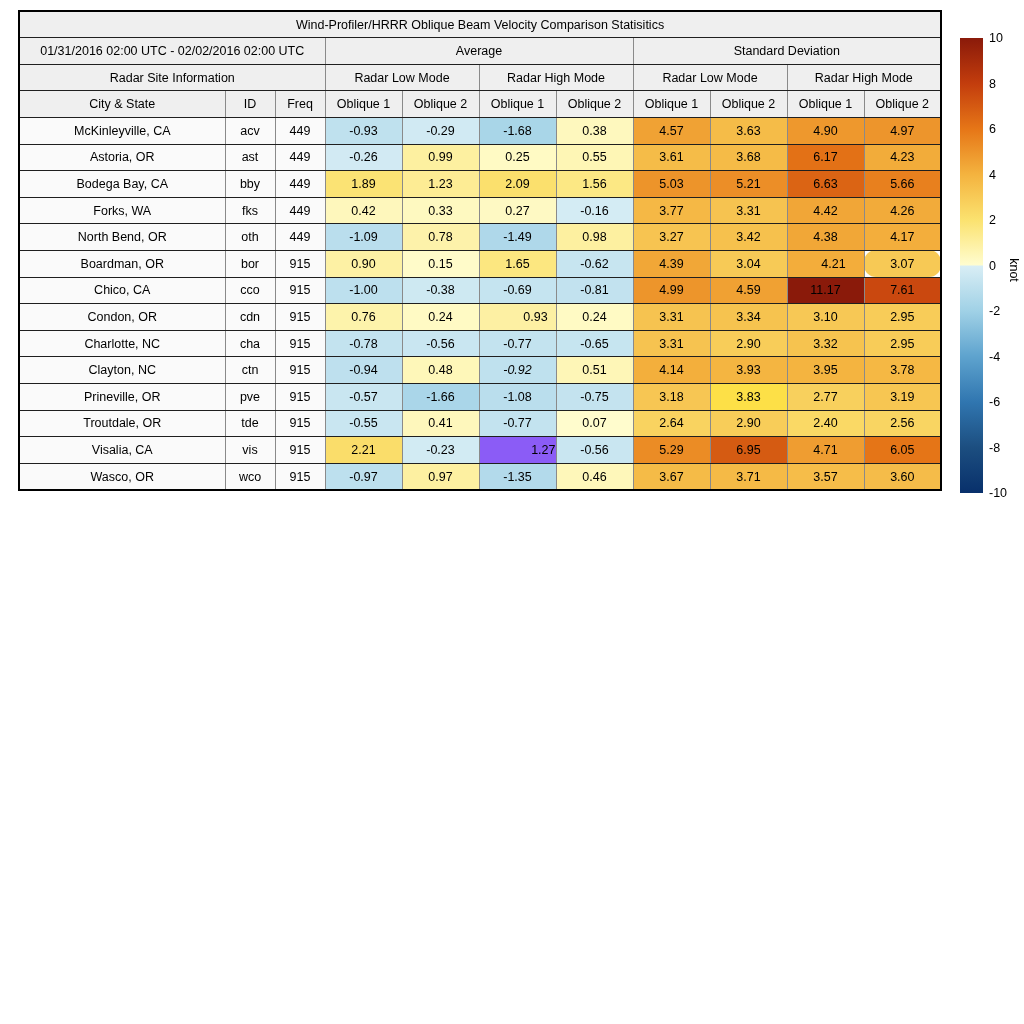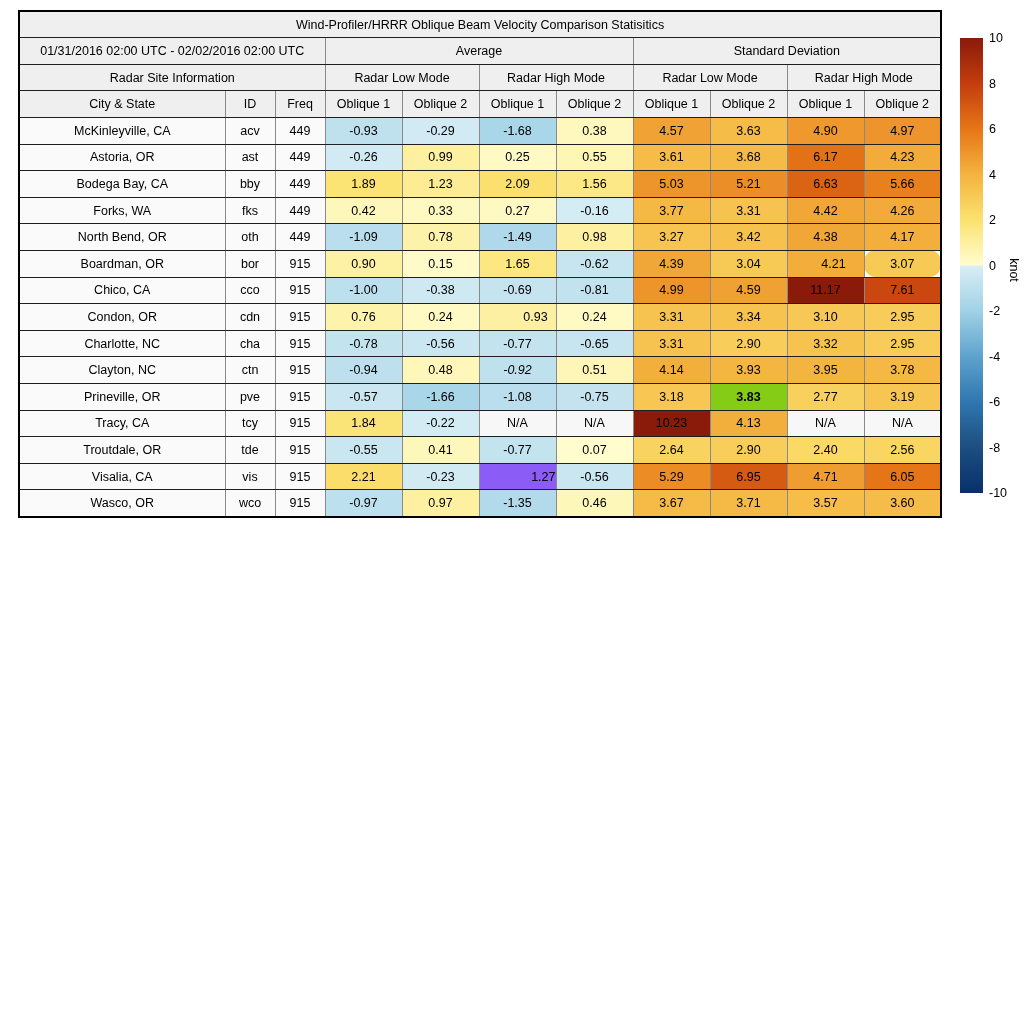--- a/index.html
+++ b/index.html
@@ -248,36 +248,23 @@
         </tr>
         <tr>
           <td class="lbl">Prineville, OR</td>
           <td class="lbl">pve</td>
           <td class="lbl">915</td>
           <td style="background: rgb(201, 230, 241);">-0.57</td>
           <td style="background: rgb(170, 214, 233);">-1.66</td>
           <td style="background: rgb(186, 222, 237);">-1.08</td>
           <td style="background: rgb(196, 227, 239);">-0.75</td>
           <td style="background: rgb(247, 198, 83);">3.18</td>
-          <td style="background: #84cc16; font-weight: bold;">3.83</td>
+          <td style="background: #fde047;">3.83</td>
           <td style="background: rgb(248, 208, 93);">2.77</td>
           <td style="background: rgb(247, 198, 82);">3.19</td>
-        </tr>
-        <tr>
-          <td class="lbl">Tracy, CA</td>
-          <td class="lbl">tcy</td>
-          <td class="lbl">915</td>
-          <td style="background: rgb(251, 228, 119);">1.84</td>
-          <td style="background: rgb(211, 235, 243);">-0.22</td>
-          <td style="background: rgb(247, 247, 247);">N/A</td>
-          <td style="background: rgb(247, 247, 247);">N/A</td>
-          <td style="background: rgb(138, 26, 10);">10.23</td>
-          <td style="background: rgb(243, 175, 60);">4.13</td>
-          <td style="background: rgb(247, 247, 247);">N/A</td>
-          <td style="background: rgb(247, 247, 247);">N/A</td>
         </tr>
         <tr>
           <td class="lbl">Troutdale, OR</td>
           <td class="lbl">tde</td>
           <td class="lbl">915</td>
           <td style="background: rgb(201, 230, 241);">-0.55</td>
           <td style="background: rgb(254, 247, 188);">0.41</td>
           <td style="background: rgb(195, 227, 239);">-0.77</td>
           <td style="background: rgb(255, 252, 205);">0.07</td>
           <td style="background: rgb(249, 211, 96);">2.64</td>

